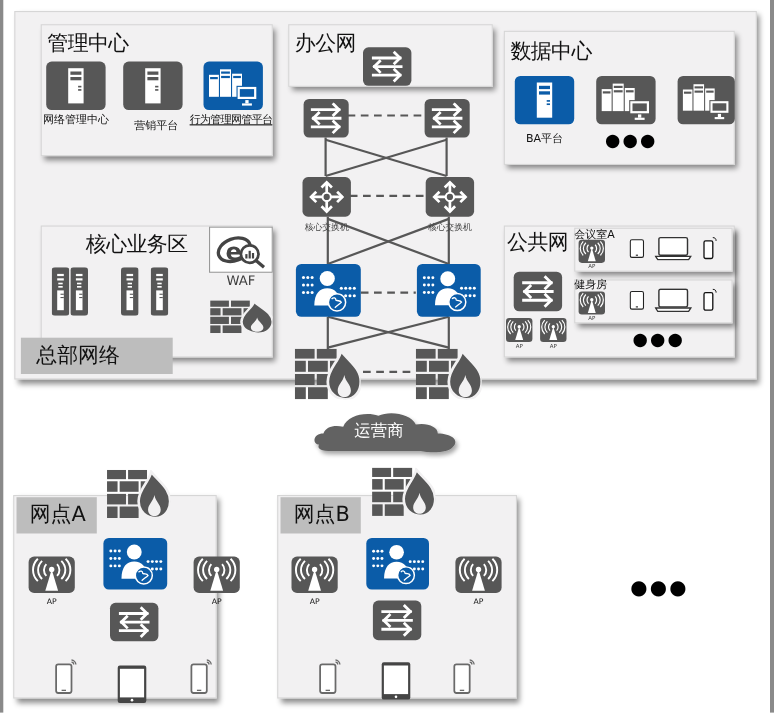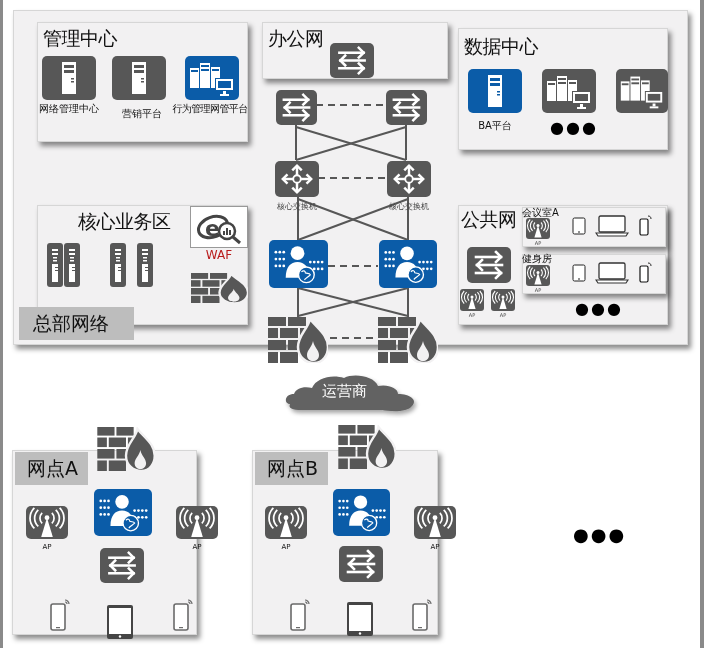--- a/index.html
+++ b/index.html
@@ -181,21 +181,21 @@
       <svg>
         <use href="#sym-server"></use>
       </svg>
     </div>
   <div class="label" style="left:74px; top:84px; width:60px;">营销平台</div>
   <div class="icon blue" style="left:147px; top:33px; width:54px; height:44px; color:#0b5ca8;">
       <svg>
         <use href="#sym-cluster"></use>
       </svg>
     </div>
-  <div class="label" style="left:130px; top:79px; width:84px; letter-spacing:-0.6px;">行为管理网管平台</div>
+  <div class="label" style="left:130px; top:79px; width:84px; letter-spacing:-0.6px;text-decoration:underline;">行为管理网管平台</div>
 </div>
 
 <div class="box shadow" style="left:262px; top:22px; width:186px; height:57px;">
   <div class="title" style="left:5px; top:3px;">办公网</div>
   <div class="icon" style="left:67px; top:20px; width:44px; height:35px;">
       <svg>
         <use href="#sym-switch"></use>
       </svg>
     </div>
 </div>
@@ -239,27 +239,27 @@
     <svg viewBox="0 0 58 42" width="58" height="42">
       <ellipse cx="22" cy="20" rx="15" ry="10" fill="none" stroke="#444" stroke-width="3" transform="rotate(-20 22 20)"></ellipse>
       <text x="14" y="29" font-size="22" font-weight="bold" fill="#444" font-family="DejaVu Sans, sans-serif">e</text>
       <circle cx="36" cy="24" r="8" fill="#fff" stroke="#444" stroke-width="2.5"></circle>
       <line x1="42" y1="30" x2="49" y2="36" stroke="#444" stroke-width="3"></line>
       <rect x="32" y="24" width="2" height="4" fill="#444"></rect>
         <rect x="35" y="21" width="2" height="7" fill="#444"></rect>
         <rect x="38" y="23" width="2" height="5" fill="#444"></rect>
     </svg>
   </div>
-  <div class="label" style="left:152px; top:42px; width:58px; font-size:12px; color:#b91c1c;">WAF</div>
+  <div class="label" style="left:152px; top:42px; width:58px; font-size:12px; color:#404040;">WAF</div>
   <svg style="position:absolute; left:153px; top:67px; width:57px; height:30px;" viewBox="0 0 60 46" preserveAspectRatio="none">
       <use href="#sym-firewall"></use>
     </svg>
 </div>
 
-<div class="graytag" style="left:19px; top:307px; width:115px; height:33px;font-family:Liberation Serif, serif;">总部网络</div>
+<div class="graytag" style="left:19px; top:307px; width:138px; height:33px;font-family:Liberation Serif, serif;">总部网络</div>
 
 <div class="box shadow" style="left:458px; top:205px; width:210px; height:120px;">
   <div class="title" style="left:2px; top:1px;">公共网</div>
   <div class="icon" style="left:8px; top:41px; width:44px; height:36px;">
       <svg>
         <use href="#sym-switch"></use>
       </svg>
     </div>
   <div class="icon" style="left:1px; top:83px; width:24px; height:22px; border-radius:3px;">
       <svg viewBox="0 0 40 34">
@@ -420,21 +420,21 @@
       <use href="#sym-tablet"></use>
     </svg>
   <svg style="position:absolute; left:159px; top:147px; width:22px; height:34px;">
       <use href="#sym-phone-gray"></use>
     </svg>
 </div>
 <svg style="position:absolute; left:97px; top:427px; width:58px; height:44px;">
     <use href="#sym-firewall"></use>
   </svg>
 
-<div class="box shadow" style="left:252px; top:450px; width:186px; height:185px;">
+<div class="box shadow" style="left:252px; top:450px; width:218px; height:185px;">
   <div class="graytag" style="left:2px; top:1px; width:73px; height:33px; padding-left:12px;">网点B</div>
   <div class="icon blue" style="left:80px; top:38px; width:57px; height:47px;">
       <svg>
         <use href="#sym-behavior"></use>
       </svg>
     </div>
   <div class="icon" style="left:12px; top:55px; width:42px; height:33px;">
       <svg viewBox="0 0 40 34">
         <use href="#sym-ap"></use>
       </svg>

